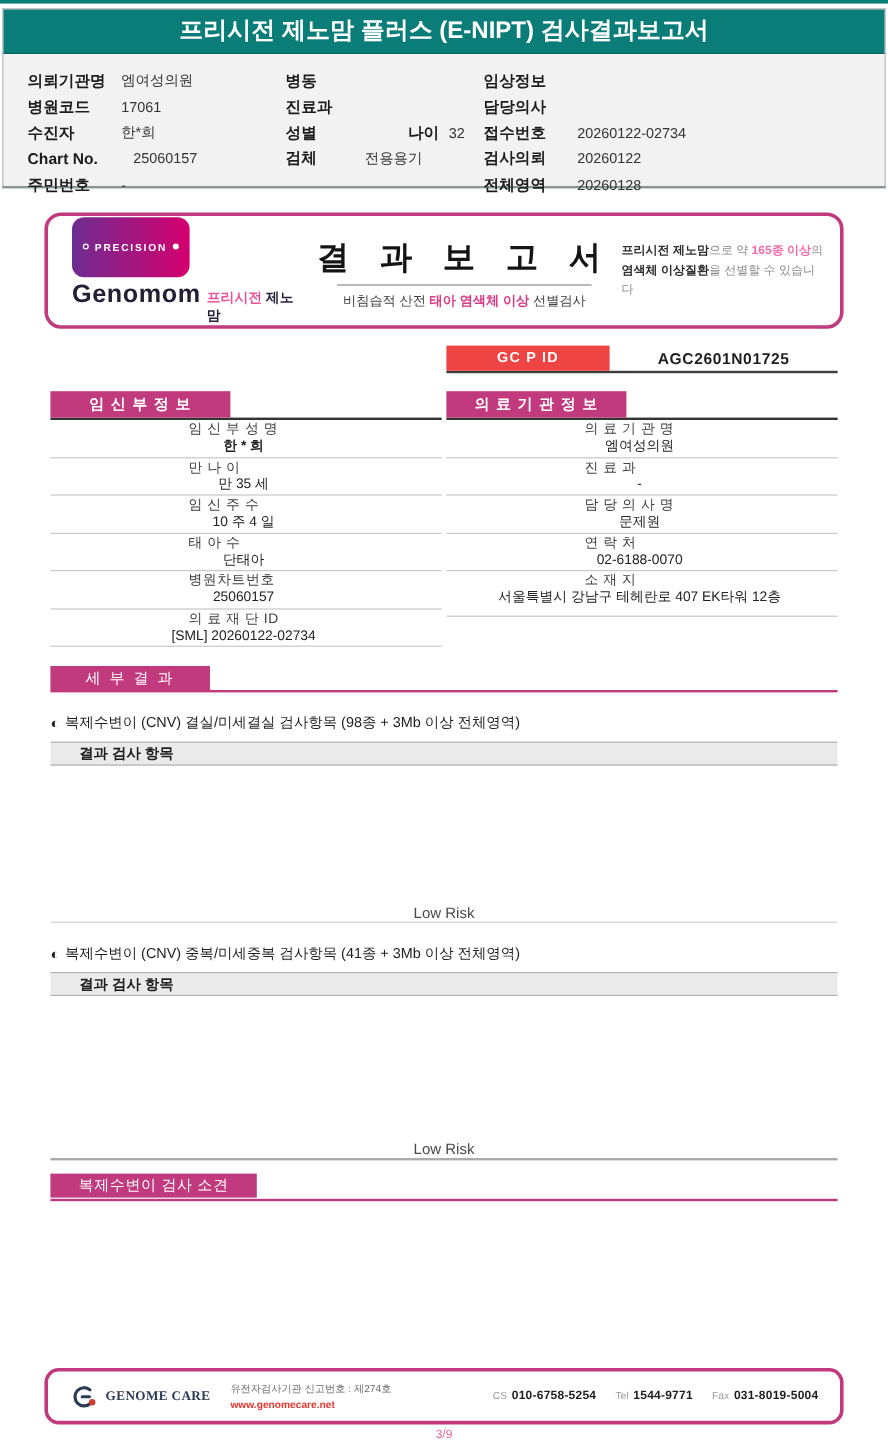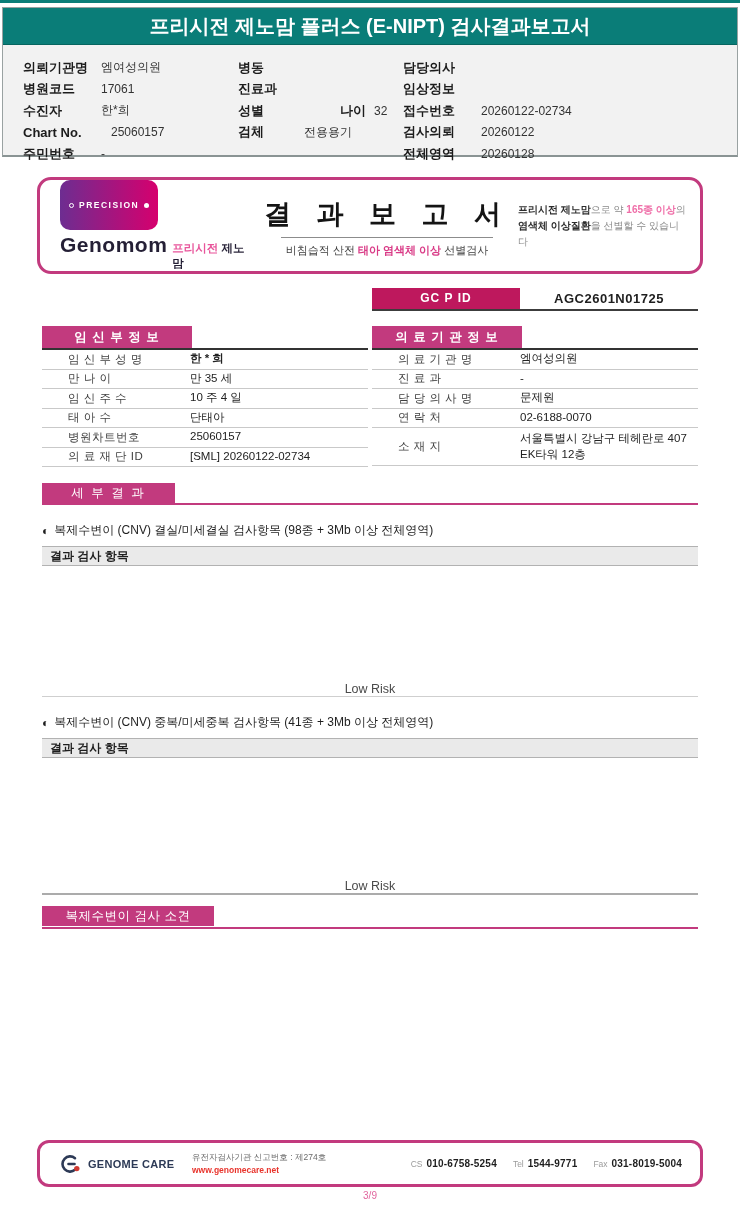--- a/index.html
+++ b/index.html
@@ -56,65 +56,65 @@
   .report-underline { width:212px; border-top:1px solid #8c8c8c; margin:5px auto 5px auto; }
   .report-sub { font-size:11px; color:#3d3d3d; }
   .report-sub .accent { color:#d93a86; font-weight:bold; }
   .note-block { width:168px; flex:none; font-size:10px; color:#8a8a8a; line-height:1.6; }
   .note-block .b { color:#2c2c2c; font-weight:bold; }
   .note-block .pk { color:#ef6ea8; font-weight:bold; }
   
   .content { margin:0 42px; width:656px; }
   .gc-row { margin:14px 0 0 330px; width:326px; display:flex; border-bottom:2px solid #3c3c3c; }
   .gc-label {
-    width:148px; height:21px; background:#be185d; color:#fff;
+    width:136px; height:21px; background:#ef4444; color:#fff;
     font-size:12px; font-weight:bold; text-align:center; line-height:21px; letter-spacing:1px;
   }
   .gc-value { flex:1; text-align:center; font-size:13px; font-weight:600; color:#1e1e1e; line-height:21px; letter-spacing:0.5px; }
   .tables-row { display:flex; gap:4px; margin-top:15px; align-items:flex-start; }
   .itable { width:326px; }
   .itable.right { flex:1; }
   .itable-head { border-bottom:2px solid #333; }
   .itable-title {
     width:150px; height:22px; background:#c23a7e; color:#fff;
     font-size:12.5px; font-weight:bold; display:flex; align-items:center; justify-content:center;
     letter-spacing:1px;
   }
-  .trow { display:flex; align-items:center; min-height:19.5px; border-bottom:1px solid #c9c9c9; }
+  .trow { display:flex; align-items:center; min-height:19.5px; border-bottom:1px solid #c9c9c9;flex-direction:column; }
   .trow.tall { min-height:38px; }
   .tlabel { width:148px; flex:none; padding-left:26px; font-size:11.5px; color:#3f3f3f; letter-spacing:0.5px; }
   .tvalue { flex:1; font-size:11.5px; color:#222; line-height:1.35; padding-right:4px; }
   .tvalue.b { font-weight:bold; }
   
   .sec-head { margin-top:16px; border-bottom:2px solid #c23a7e; }
   .sec-box {
     width:133px; height:20px; background:#c23a7e; color:#fff;
     font-size:12.5px; font-weight:normal; display:flex; align-items:center; justify-content:center;
     letter-spacing:2px;
   }
   .sec-box.wide { width:172px; letter-spacing:0.5px; }
   .cnv-heading { margin-top:17px; font-size:12px; color:#1e1e1e; display:flex; align-items:center; gap:5px; }
   .cnv-icon { font-size:12px; color:#1e1e1e; line-height:1; }
   .gray-bar {
     margin-top:7px; background:#eaeaea; border-top:1px solid #b2b2b2; border-bottom:1px solid #b2b2b2;
-    height:20px; line-height:18px; font-size:12px; font-weight:bold; color:#1e1e1e; padding-left:8px;
+    height:20px; line-height:18px; font-size:12px; font-weight:bold; color:#1e1e1e; padding-left:24px;
   }
   .result-area {
     height:131px; display:flex; align-items:flex-end; justify-content:center;
     font-size:12.5px; color:#4a4a4a; border-bottom:1px solid #cfcfcf;
   }
   .result-area.second { height:137px; border-bottom:2px solid #ababab; }
   .findings-head { margin-top:11px; border-bottom:2.5px solid #c23a7e; padding-bottom:1px; }
   
   .footer-box {
     position:absolute; top:1140px; left:37px; width:666px; height:47px;
     border:3px solid #c23a7e; border-radius:12px; background:#fff;
     display:flex; align-items:center; padding:0 18px 0 16px;
   }
-  .fl-block { display:flex; align-items:center; gap:5px; width:122px; flex:none; }
+  .fl-block { display:flex; align-items:center; gap:5px; width:122px; flex:none;font-family:Liberation Serif, serif; }
   .fl-name { font-size:11px; font-weight:bold; color:#2d3a56; letter-spacing:0.3px; white-space:nowrap; }
   .addr-block { flex:1; font-size:8.5px; color:#6b6b6b; line-height:1.5; padding-left:14px; }
   .addr-block .web { color:#e8342c; font-weight:bold; }
   .contact-block { display:flex; gap:16px; align-items:center; flex:none; }
   .contact { display:flex; align-items:baseline; gap:4px; }
   .contact .cl { font-size:8.5px; color:#9b9b9b; }
   .contact .cv { font-size:10px; font-weight:bold; color:#1e1e1e; letter-spacing:0.2px; }
   .page-num { position:absolute; top:1190px; left:0; width:740px; text-align:center; font-size:10px; color:#e1679f; }
 </style>
 </head>
@@ -161,25 +161,25 @@
           <span class="lab2">나이</span>
           <span class="val">32</span>
         </div>
       <div class="info-row">
           <span class="lab">검체</span>
           <span class="val">전용용기</span>
         </div>
     </div>
     <div class="info-col">
       <div class="info-row">
+          <span class="lab">임상정보</span>
+          <span class="val"></span>
+        </div>
+      <div class="info-row">
           <span class="lab">담당의사</span>
-          <span class="val"></span>
-        </div>
-      <div class="info-row">
-          <span class="lab">임상정보</span>
           <span class="val"></span>
         </div>
       <div class="info-row">
           <span class="lab">접수번호</span>
           <span class="val">20260122-02734</span>
         </div>
       <div class="info-row">
           <span class="lab">검사의뢰</span>
           <span class="val">20260122</span>
         </div>

